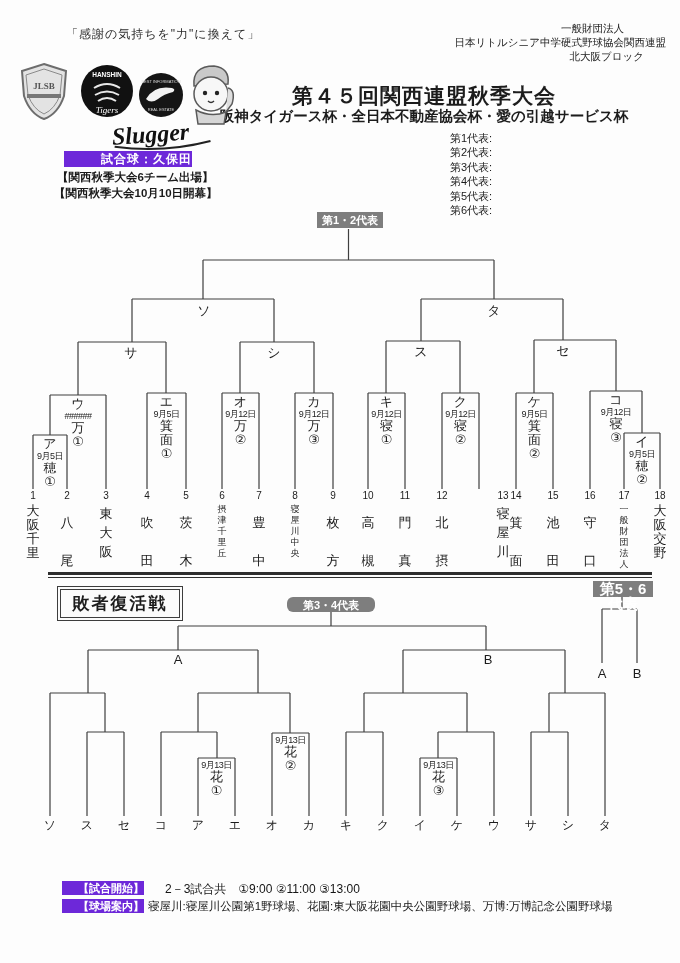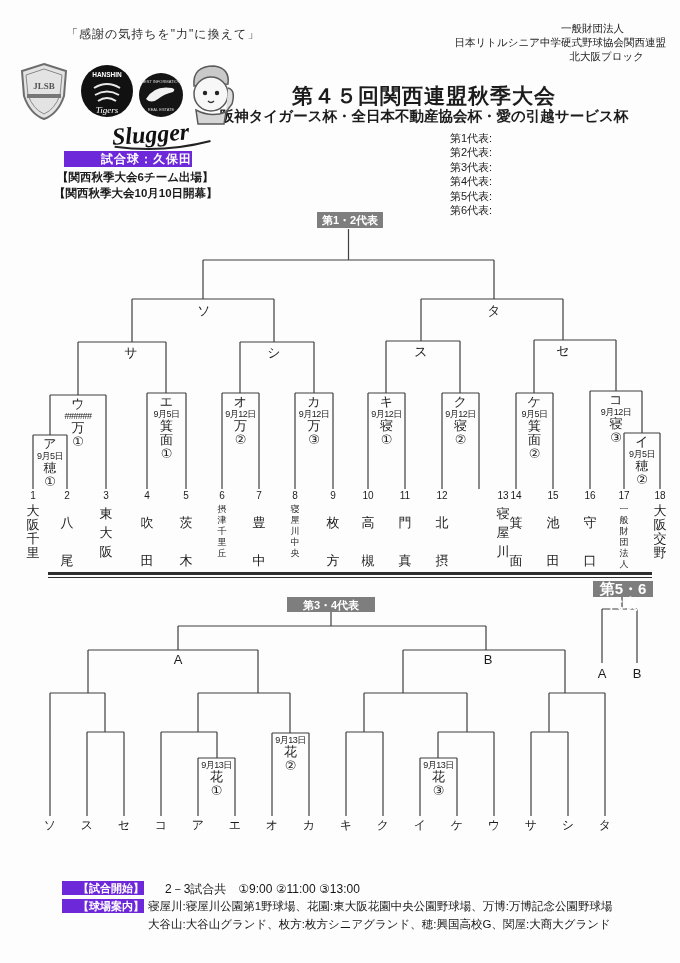--- a/index.html
+++ b/index.html
@@ -17,21 +17,21 @@
   .slugger{left:112px;top:120px;width:110px;font-family:"Liberation Serif","DejaVu Serif",serif;
            font-style:italic;font-weight:bold;font-size:24px;transform:rotate(-4deg);color:#111;}
   .blackbox{background:#6d28d9;color:#fff;font-weight:bold;text-align:right;}
   .ballbox{left:64px;top:151px;width:128px;height:16px;font-size:12px;line-height:17px;letter-spacing:1px;}
   .note{font-size:11.5px;font-weight:bold;color:#1a1a1a;}
   .dblbox{border:4px double #3d3d3d;text-align:center;font-weight:bold;background:#fbfbfb;}
   .honsen{left:71px;top:208px;width:74px;height:24px;font-size:15px;line-height:25px;letter-spacing:3px;}
   .haisha{left:57px;top:586px;width:118px;height:27px;font-size:17px;line-height:28px;letter-spacing:2px;}
   .gry{background:#7e7e7e;color:#fff;font-weight:bold;text-align:center;}
   .rep12{left:317px;top:212px;width:66px;height:16px;font-size:11px;line-height:17px;}
-  .rep34{left:287px;top:597px;width:88px;height:15px;font-size:11px;line-height:16px;}
+  .rep34{left:287px;top:597px;width:88px;height:15px;font-size:11px;line-height:16px;border-radius:6px;}
   .rep56{left:593px;top:581px;width:60px;height:16px;font-size:15px;line-height:15px;}
   .rlabel{width:22px;text-align:center;font-size:13px;}
   .mbox{text-align:center;}
   .mbox .ltr{font-size:13px;line-height:14px;}
   .mbox .dt{font-size:9px;line-height:10px;letter-spacing:-0.5px;}
   .mbox .vn{font-size:13px;line-height:14px;width:15px;margin:0 auto;word-break:break-all;}
   .mbox .nm2{font-size:13px;line-height:14px;}
   .team{position:absolute;top:490px;width:20px;text-align:center;}
   .team .no{font-size:10px;line-height:12px;}
   .team .nm{margin:2px auto 0;width:15px;word-break:break-all;font-size:13px;text-align:center;}
@@ -269,20 +269,21 @@
       <div class="no">17</div>
       <div class="nm n5">一般財団法人</div>
     </div>
   <div class="team" style="left:650px;">
       <div class="no">18</div>
       <div class="nm n4">大阪交野</div>
     </div>
 
   <div class="abs rule2" style="left:48px;top:572px;width:604px;"></div>
 
+  <div class="abs dblbox haisha">敗者復活戦</div>
   <div class="abs gry rep34">第3・4代表</div>
   <div class="abs gry rep56">第5・6代表</div>
 
   <div class="abs ablabel" style="left:167px;top:652px;">A</div>
   <div class="abs ablabel" style="left:477px;top:652px;">B</div>
   <div class="abs ablabel" style="left:591px;top:666px;">A</div>
   <div class="abs ablabel" style="left:626px;top:666px;">B</div>
 
   <div class="abs mbox" style="left:198px;top:760px;width:37px;">
     <div class="dt">9月13日</div>
@@ -314,15 +315,14 @@
   <div class="lslot" style="left:446px;">ケ</div>
   <div class="lslot" style="left:483px;">ウ</div>
   <div class="lslot" style="left:520px;">サ</div>
   <div class="lslot" style="left:557px;">シ</div>
   <div class="lslot" style="left:594px;">タ</div>
 
   <div class="abs blackbox fblk" style="left:62px;top:881px;">【試合開始】</div>
   <div class="abs ftxt" style="left:165px;top:881px;font-size:12px;">2－3試合共　①9:00 ②11:00 ③13:00</div>
   <div class="abs blackbox fblk" style="left:62px;top:899px;">【球場案内】</div>
   <div class="abs ftxt" style="left:148px;top:899px;">寝屋川:寝屋川公園第1野球場、花園:東大阪花園中央公園野球場、万博:万博記念公園野球場</div>
-  <div class="abs ftxt" style="left:148px;top:917px;">大谷山:大谷山グランド、枚方:枚方シニアグランド、穂:興国高校G、関屋:大商大グランド</div>
 
 </div>
 
 </body></html>

